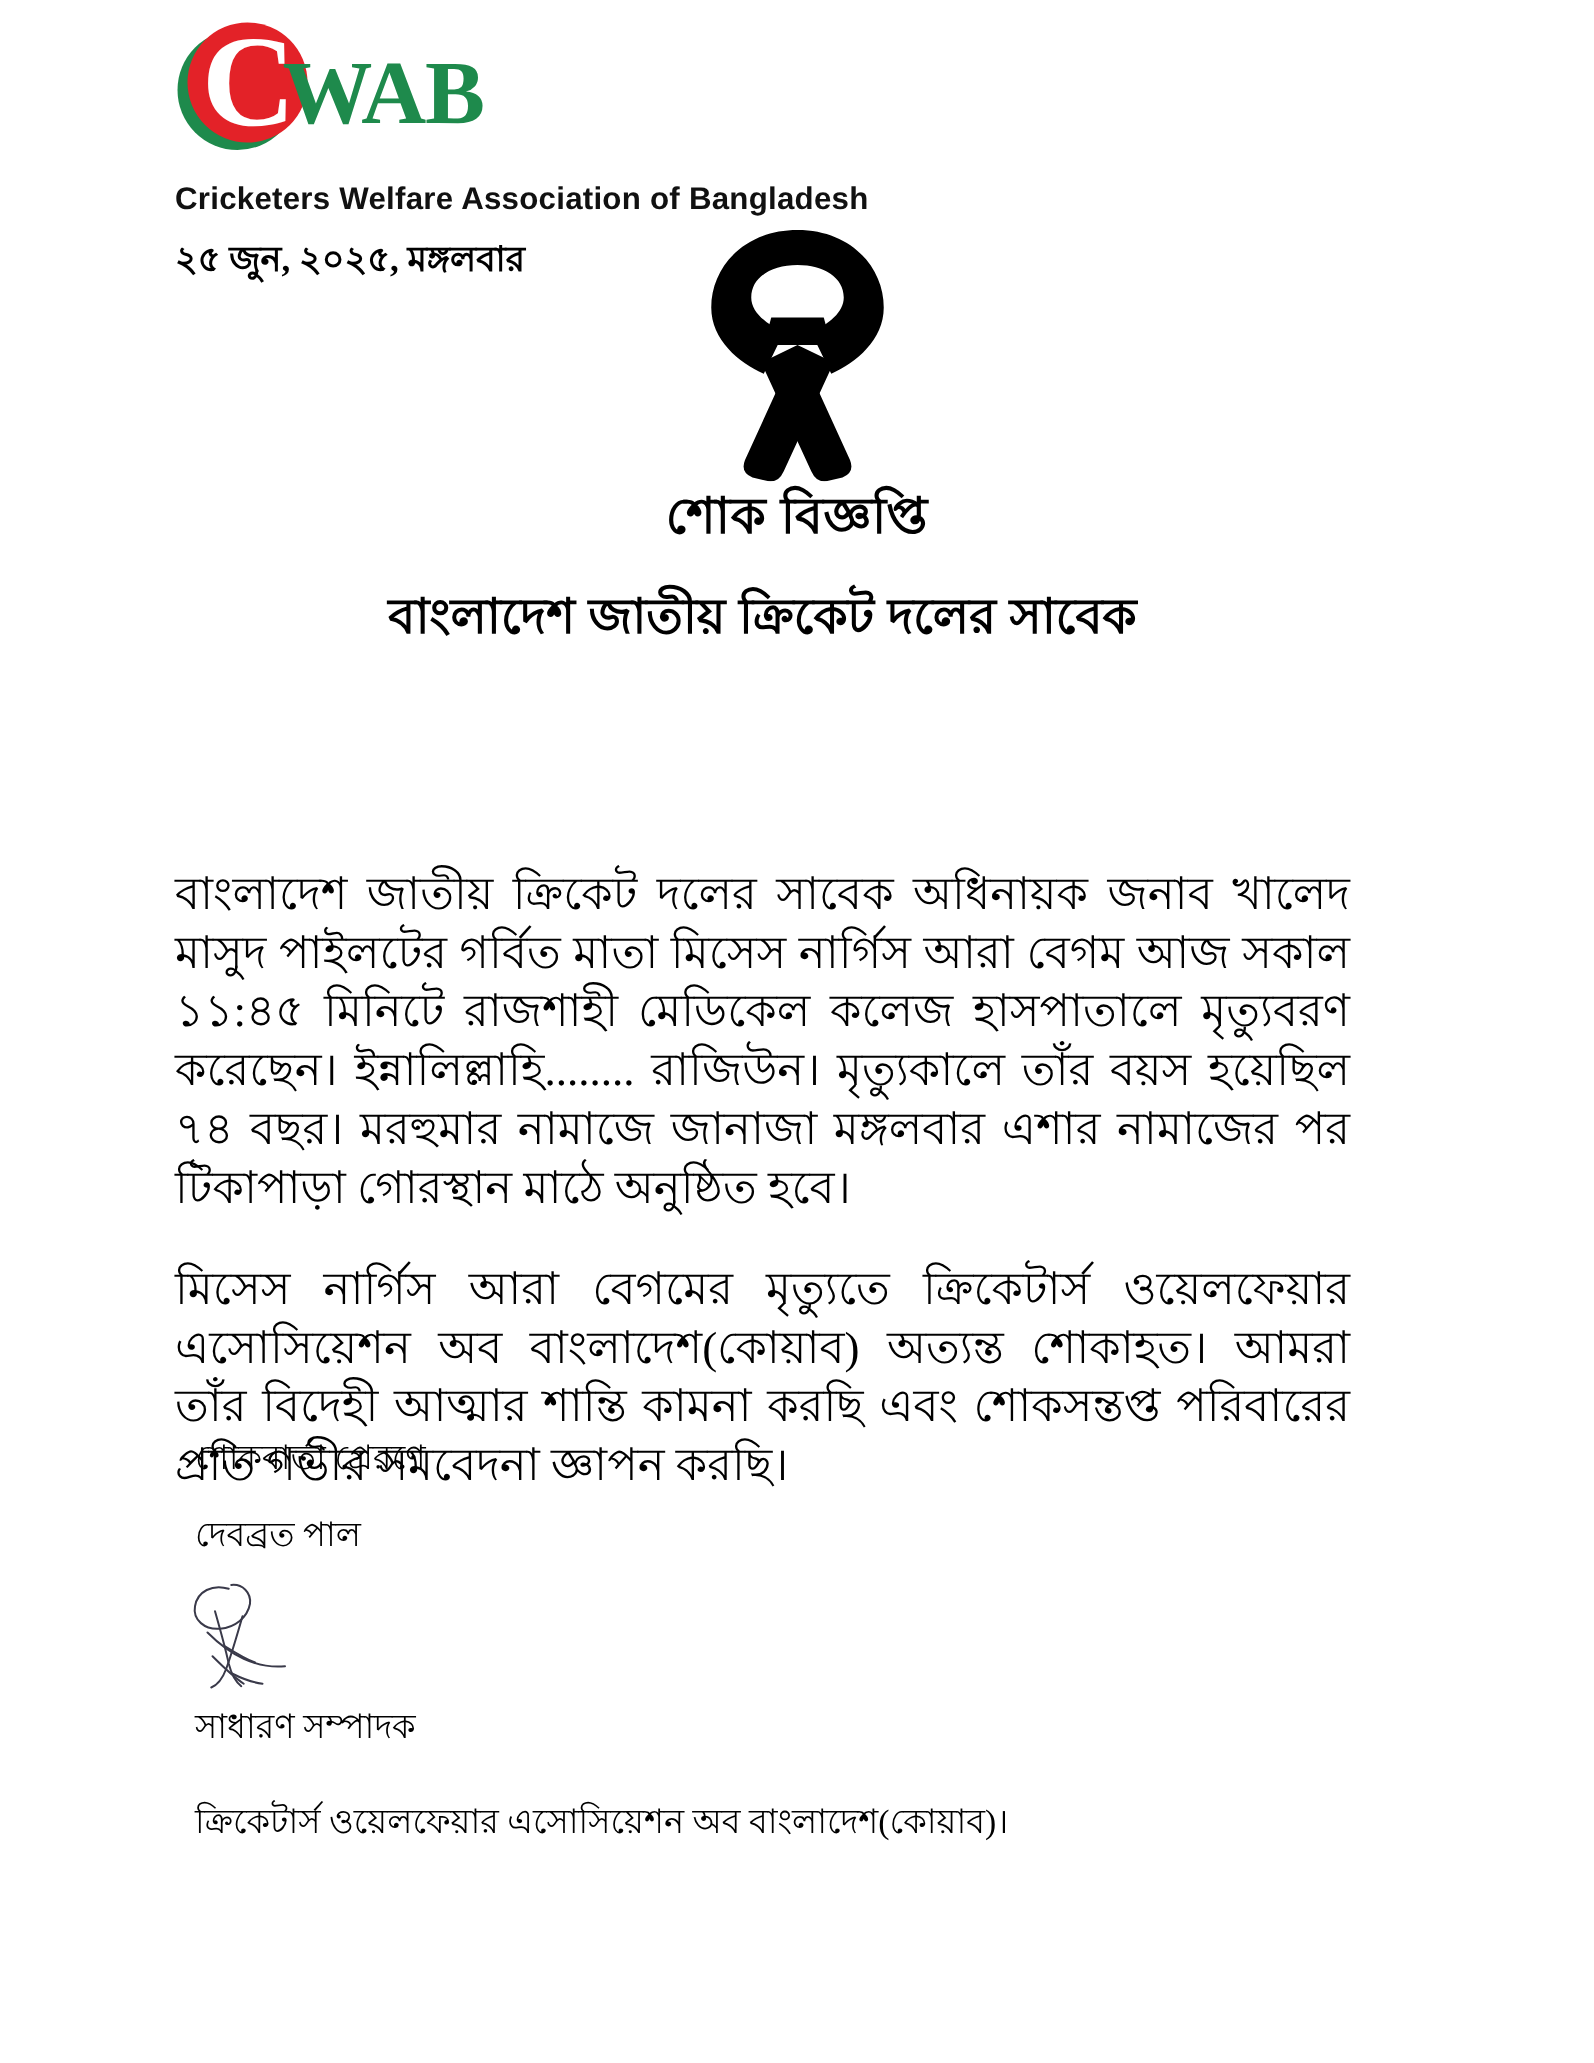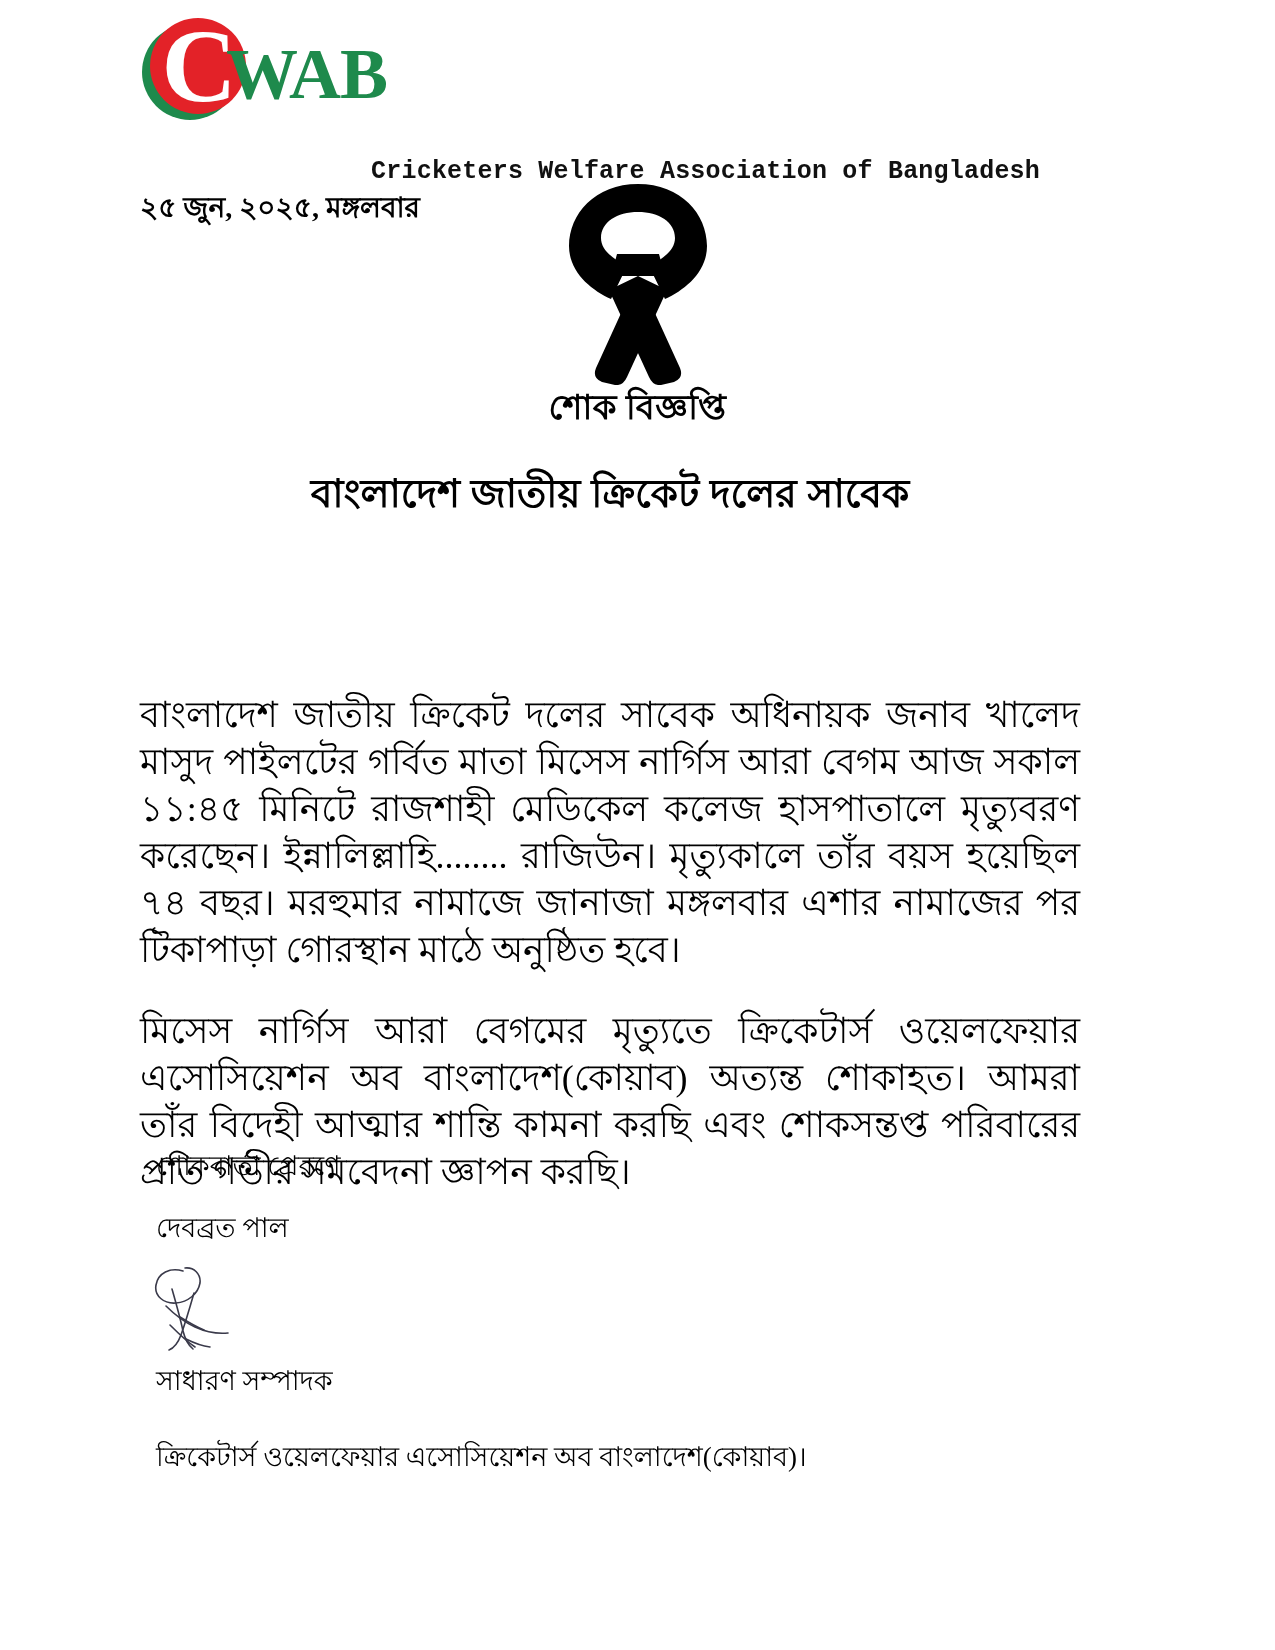--- a/index.html
+++ b/index.html
@@ -77,28 +77,27 @@
     top: 24px;
     font-family: "Liberation Serif", "DejaVu Serif", serif;
     font-weight: bold;
     font-size: 72px;
     line-height: 72px;
     color: #1E8A4C;
     letter-spacing: -1px;
   }
 
   .org-name {
-    margin-top: 38px;
-    font-family: Liberation Mono, monospace;
+    margin-top: 26px;
+    font-family: Liberation Sans, sans-serif;
     font-weight: bold;
     font-size: 25px;
     letter-spacing: 0.2px;
     color: #111111;
     white-space: nowrap;
-    text-align: right;
   }
 
   
   .date-line {
     position: absolute;
     left: 140px;
     top: 186px;
     font-family: "Liberation Serif", "DejaVu Serif", serif;
     font-weight: bold;
     font-size: 28px;
@@ -112,23 +111,23 @@
     top: 180px;
     width: 1275px;
     text-align: center;
   }
   .ribbon-svg {
     display: block;
     margin: 0 auto;
   }
   .ribbon-caption {
     margin-top: -4px;
-    font-family: Liberation Serif, serif;
-    font-weight: bold;
-    font-size: 34px;
+    font-family: Liberation Sans, sans-serif;
+    font-weight: bold;
+    font-size: 40px;
     letter-spacing: 0.5px;
     color: #000000;
   }
 
   
   .headline {
     position: absolute;
     left: 140px;
     top: 466px;
     width: 940px;

